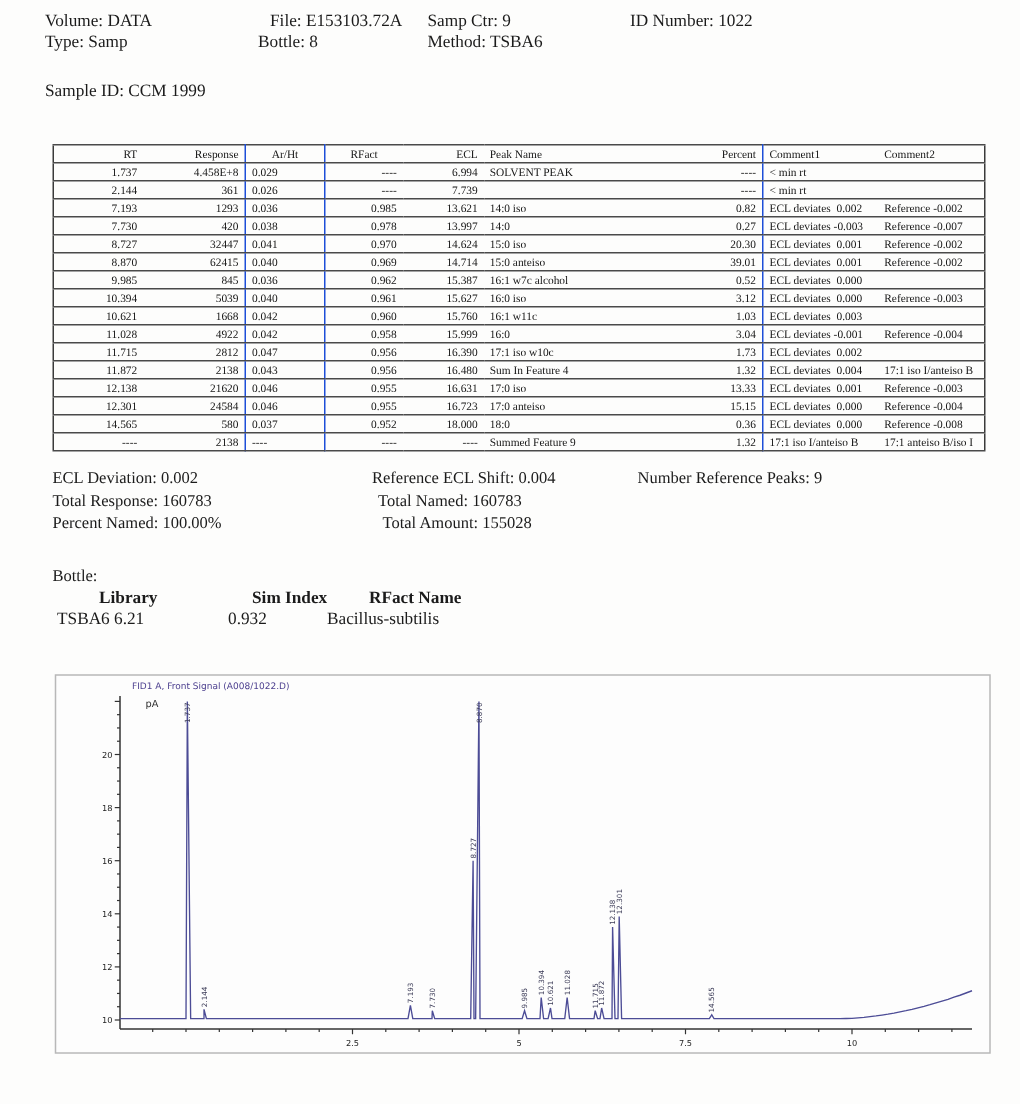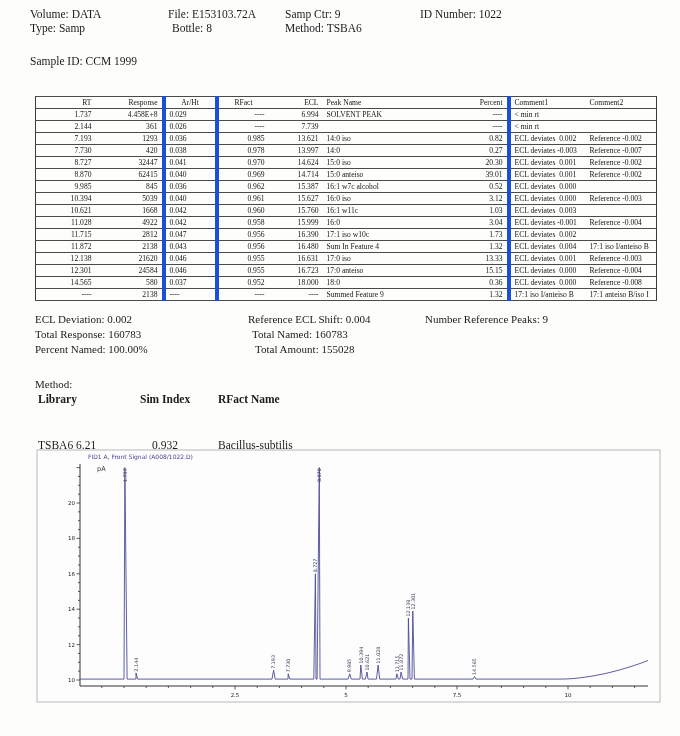--- a/index.html
+++ b/index.html
@@ -21,32 +21,32 @@
   #peak-table th,#peak-table td{
     height:11px;line-height:10px;padding:0 4px;
     border-top:1px solid #4a4a4a;border-bottom:1px solid #4a4a4a;
     overflow:hidden;white-space:pre;font-weight:normal;
   }
   #peak-table{border:1px solid #3a3a3a;}
   #peak-table th{font-weight:normal;}
   #peak-table .c-r{text-align:right;}
   #peak-table .c-l{text-align:left;}
   #peak-table .c-c{}
-  #peak-table .vline{border-right:4px solid #1d4ed8;}
+  #peak-table .vline{border-right:1px solid #1d4ed8;}
   
-  .match-hd{font-size:11.5px;font-weight:bold;}
-  .match-val{font-size:11.5px;margin-top:32px;}
+  .match-hd{font-size:11.5px;font-weight:bold;margin-left:28px;}
+  .match-val{font-size:11.5px;}
   
   #chart-svg{position:absolute;left:0;top:444px;}
 </style>
 </head>
 <body>
 
 <span class="abs hdr-field" style="left:30px;top:8px">Volume: DATA</span>
-<span class="abs hdr-field" style="left:168px;top:8px">File: E153103.72A</span>
+<span class="abs hdr-field" style="left:180px;top:8px">File: E153103.72A</span>
 <span class="abs hdr-field" style="left:285px;top:8px">Samp Ctr: 9</span>
 <span class="abs hdr-field" style="left:420px;top:8px">ID Number: 1022</span>
 <span class="abs hdr-field" style="left:30px;top:22px">Type: Samp</span>
 <span class="abs hdr-field" style="left:172px;top:22px">Bottle: 8</span>
 <span class="abs hdr-field" style="left:285px;top:22px">Method: TSBA6</span>
 <span class="abs hdr-field" style="left:30px;top:55px">Sample ID: CCM 1999</span>
 
 <table id="peak-table">
   <colgroup>
     <col style="width:60px">
@@ -253,21 +253,21 @@
 </table>
 
 <span class="abs sum-field" style="left:35px;top:313px">ECL Deviation: 0.002</span>
 <span class="abs sum-field" style="left:248px;top:313px">Reference ECL Shift: 0.004</span>
 <span class="abs sum-field" style="left:425px;top:313px">Number Reference Peaks: 9</span>
 <span class="abs sum-field" style="left:35px;top:328px">Total Response: 160783</span>
 <span class="abs sum-field" style="left:252px;top:328px">Total Named: 160783</span>
 <span class="abs sum-field" style="left:35px;top:343px">Percent Named: 100.00%</span>
 <span class="abs sum-field" style="left:255px;top:343px">Total Amount: 155028</span>
 
-<span class="abs sum-field" style="left:35px;top:378px">Method:</span>
+<span class="abs sum-field" style="left:35px;top:378px">Bottle:</span>
 <span class="abs match-hd" style="left:38px;top:393px">Library</span>
 <span class="abs match-hd" style="left:140px;top:393px">Sim Index</span>
 <span class="abs match-hd" style="left:218px;top:393px">RFact Name</span>
 <span class="abs match-val" style="left:38px;top:407px">TSBA6 6.21</span>
 <span class="abs match-val" style="left:152px;top:407px">0.932</span>
 <span class="abs match-val" style="left:218px;top:407px">Bacillus-subtilis</span>
 
 <svg id="chart-svg" width="680" height="270" viewBox="0 444 680 270">
     <rect x="37" y="450" width="623" height="252" fill="#fdfdfd" stroke="#b8b8b8" stroke-width="1"></rect>
     <text x="88" y="459" font-size="6" fill="#4b3e8e" text-anchor="start" font-family="&quot;DejaVu Sans&quot;, sans-serif">FID1 A, Front Signal (A008/1022.D)</text>

